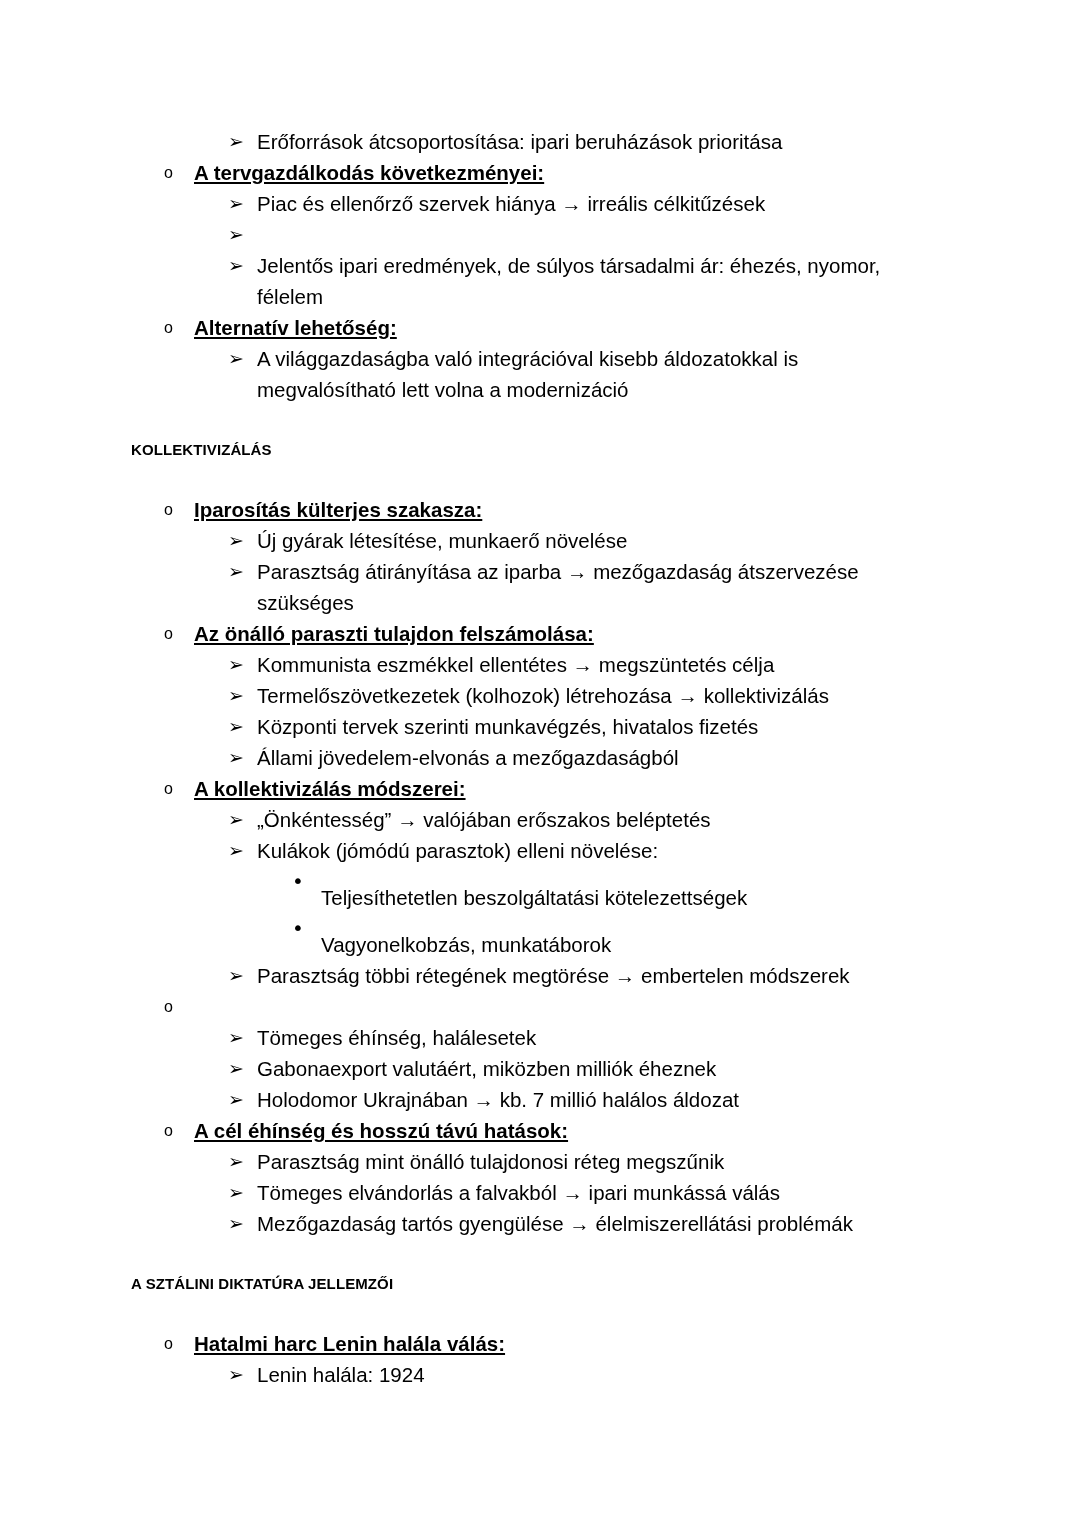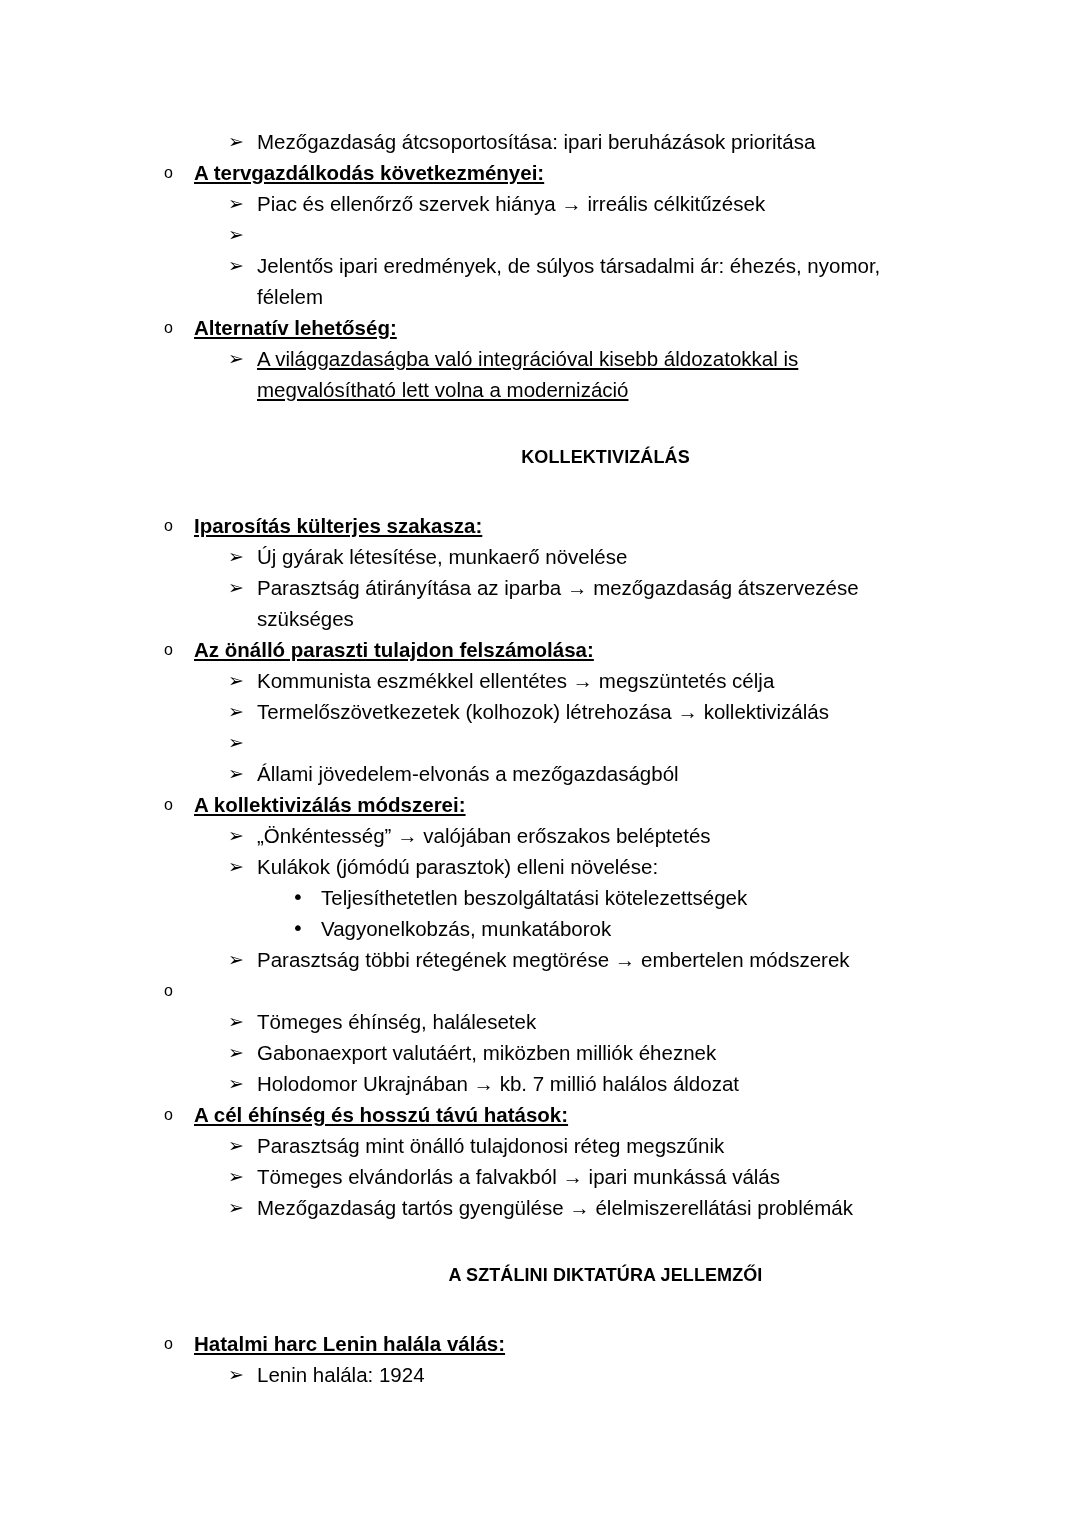--- a/index.html
+++ b/index.html
@@ -23,29 +23,28 @@
   }
   .content {
     position: absolute;
     left: 0;
     top: 0;
     width: 1080px;
   }
 
   
   .section-heading {
-    font-size: 18px;
+    font-size: 15px;
     font-weight: bold;
     color: #000;
     letter-spacing: 0.1px;
     line-height: 31px;
-    margin: 8px;
+    margin: 0;
     padding: 0;
     white-space: pre;
-    text-align: center;
   }
 
   
   .row {
     display: flex;
     align-items: flex-start;
     line-height: 31px;
     font-size: 20.5px;
     color: #000;
   }
@@ -95,38 +94,39 @@
   
   .lvl3 { padding-left: 292px; }
   .lvl3 > .bullet {
     width: 29px;
     font-size: 20px;
     line-height: 31px;
   }
   .lvl3 > .row-text {
     font-weight: normal;
     max-width: 630px;
+    margin-top: 16px;
   }
   .gap-md { height: 29px; }
 
   .heading-block { padding-left: 131px; }
 
   .arrow-glyph { font-family: "DejaVu Sans", sans-serif; }
   .ring-glyph  { font-family: "Liberation Sans", sans-serif; }
   .dot-glyph   { font-family: "DejaVu Sans", sans-serif; }
 </style>
 </head>
 <body>
 
 <div class="page">
   <div class="content" style="padding-top:126px;">
 
     <div class="row lvl2">
       <span class="bullet arrow-glyph">➢</span>
-      <span class="row-text">Mezőgazdaság átcsoportosítása: ipari beruházások prioritása</span>
+      <span class="row-text">Erőforrások átcsoportosítása: ipari beruházások prioritása</span>
     </div>
 
     <div class="row lvl1">
       <span class="bullet ring-glyph">o</span>
       <span class="row-text">A tervgazdálkodás következményei:</span>
     </div>
 
     <div class="row lvl2">
       <span class="bullet arrow-glyph">➢</span>
       <span class="row-text">Piac és ellenőrző szervek hiánya → irreális célkitűzések</span>
@@ -141,21 +141,21 @@
       <span class="row-text" style="max-width:625px;">Jelentős ipari eredmények, de súlyos társadalmi ár: éhezés, nyomor, félelem</span>
     </div>
 
     <div class="row lvl1">
       <span class="bullet ring-glyph">o</span>
       <span class="row-text">Alternatív lehetőség:</span>
     </div>
 
     <div class="row lvl2">
       <span class="bullet arrow-glyph">➢</span>
-      <span class="row-text" style="max-width:625px;text-decoration:underline;">A világgazdaságba való integrációval kisebb áldozatokkal is megvalósítható lett volna a modernizáció</span>
+      <span class="row-text" style="max-width:625px;">A világgazdaságba való integrációval kisebb áldozatokkal is megvalósítható lett volna a modernizáció</span>
     </div>
 
     <div class="gap-md"></div>
 
     <div class="heading-block">
       <div class="section-heading">KOLLEKTIVIZÁLÁS</div>
     </div>
 
     <div class="gap-md"></div>
 
@@ -184,20 +184,21 @@
       <span class="row-text">Kommunista eszmékkel ellentétes → megszüntetés célja</span>
     </div>
 
     <div class="row lvl2">
       <span class="bullet arrow-glyph">➢</span>
       <span class="row-text">Termelőszövetkezetek (kolhozok) létrehozása → kollektivizálás</span>
     </div>
 
     <div class="row lvl2">
       <span class="bullet arrow-glyph">➢</span>
+      <span class="row-text">Központi tervek szerinti munkavégzés, hivatalos fizetés</span>
     </div>
 
     <div class="row lvl2">
       <span class="bullet arrow-glyph">➢</span>
       <span class="row-text">Állami jövedelem-elvonás a mezőgazdaságból</span>
     </div>
 
     <div class="row lvl1">
       <span class="bullet ring-glyph">o</span>
       <span class="row-text">A kollektivizálás módszerei:</span>

